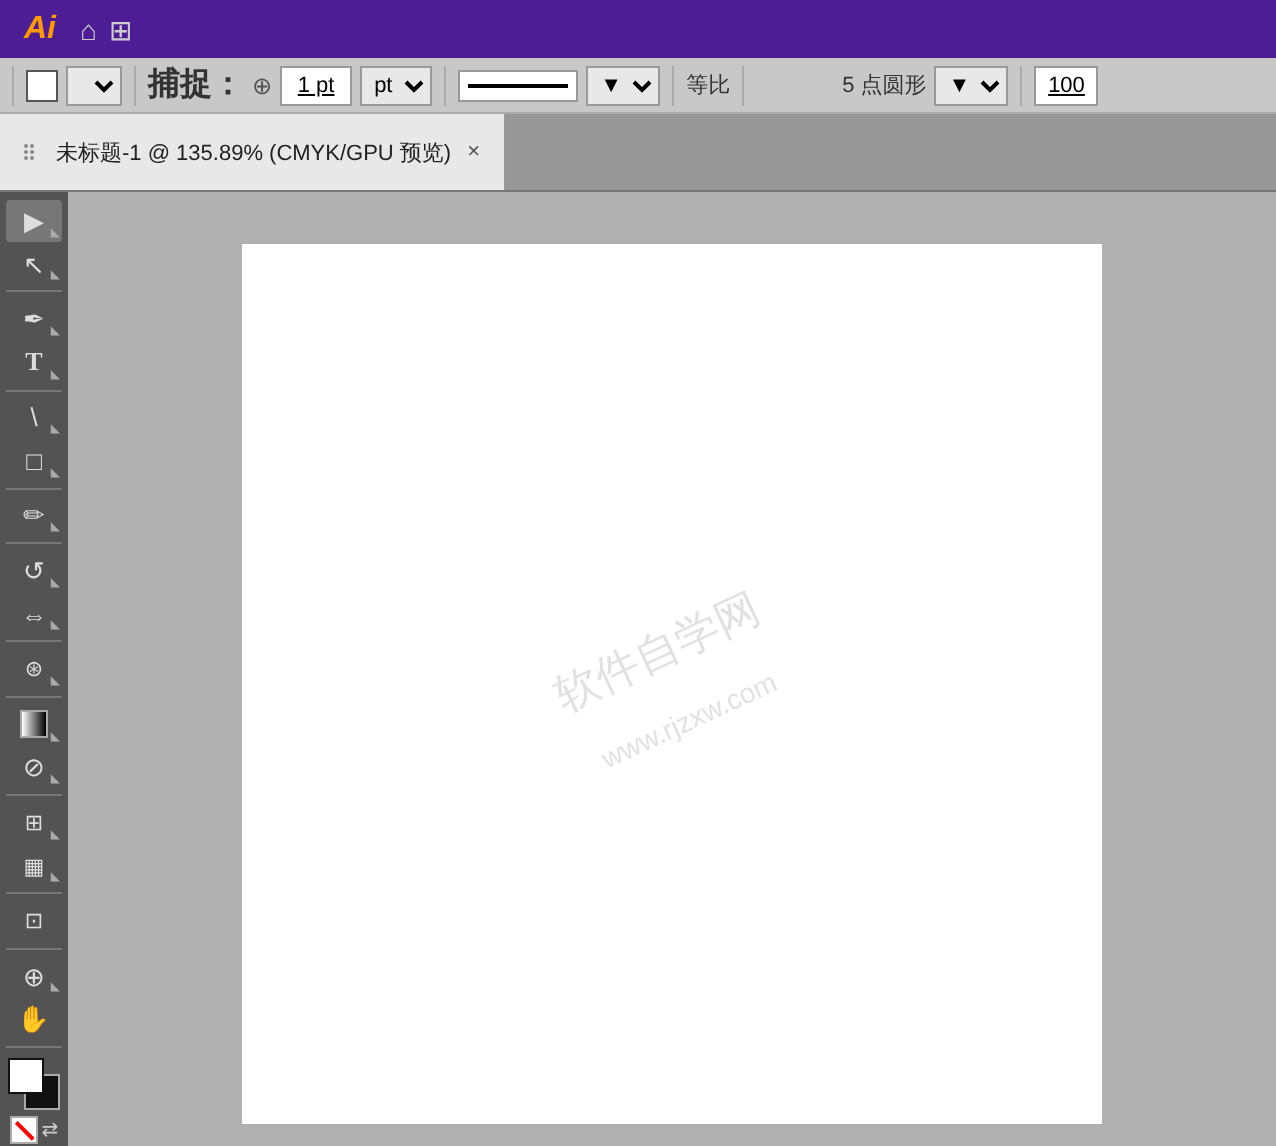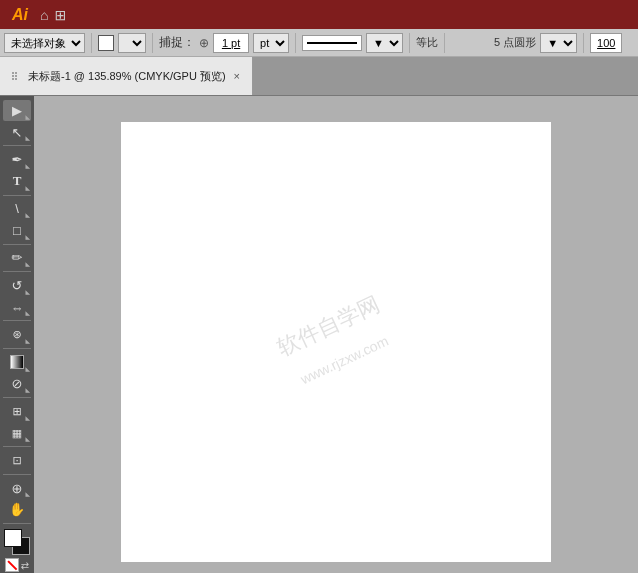--- a/index.html
+++ b/index.html
@@ -2,21 +2,21 @@
 <html><head>
   <meta charset="utf-8">
   <style>
     * { margin: 0; padding: 0; box-sizing: border-box; }
     body { width: 638px; height: 573px; overflow: hidden; font-family: "Microsoft YaHei", Arial, sans-serif; font-size: 12px; background: #b0b0b0; }
 
     
     #title-bar {
       display: flex;
       align-items: center;
-      background: #7f1d1d;
+      background: #4c1d95;
       height: 29px;
       padding: 0 6px;
       gap: 6px;
     }
     #ai-logo {
       color: #ff9a00;
       font-weight: bold;
       font-size: 16px;
       font-style: italic;
       width: 28px;
@@ -54,22 +54,23 @@
       border-bottom: 1px solid #aaa;
     }
     .opt-select {
       height: 20px;
       font-size: 11px;
       background: #e8e8e8;
       border: 1px solid #999;
       padding: 0 2px;
     }
     .opt-label {
-      font-size: 12px;
+      font-size: 16px;
       color: #333;
+      font-weight: bold;
     }
     .opt-input {
       width: 36px;
       height: 20px;
       font-size: 11px;
       background: #fff;
       border: 1px solid #999;
       text-align: center;
       padding: 0 2px;
       text-decoration: underline;
@@ -282,23 +283,20 @@
 </head>
 <body>
 
 <div id="title-bar">
   <span id="ai-logo">Ai</span>
   <span id="home-icon">⌂</span>
   <span id="grid-icon">⊞</span>
 </div>
 
 <div id="options-bar">
-  <select class="opt-select">
-    <option>未选择对象</option>
-  </select>
   <div class="opt-divider"></div>
   <span style="width:16px;height:16px;border:1.5px solid #555;background:#fff;display:inline-block;"></span>
   <select class="opt-select" style="width:28px;">
     <option>▼</option>
   </select>
   <div class="opt-divider"></div>
   <span class="opt-label">捕捉：</span>
   <span style="font-size:12px;color:#555;">⊕</span>
   <input class="opt-input" type="text" value="1 pt" style="">
   <select class="opt-select">

